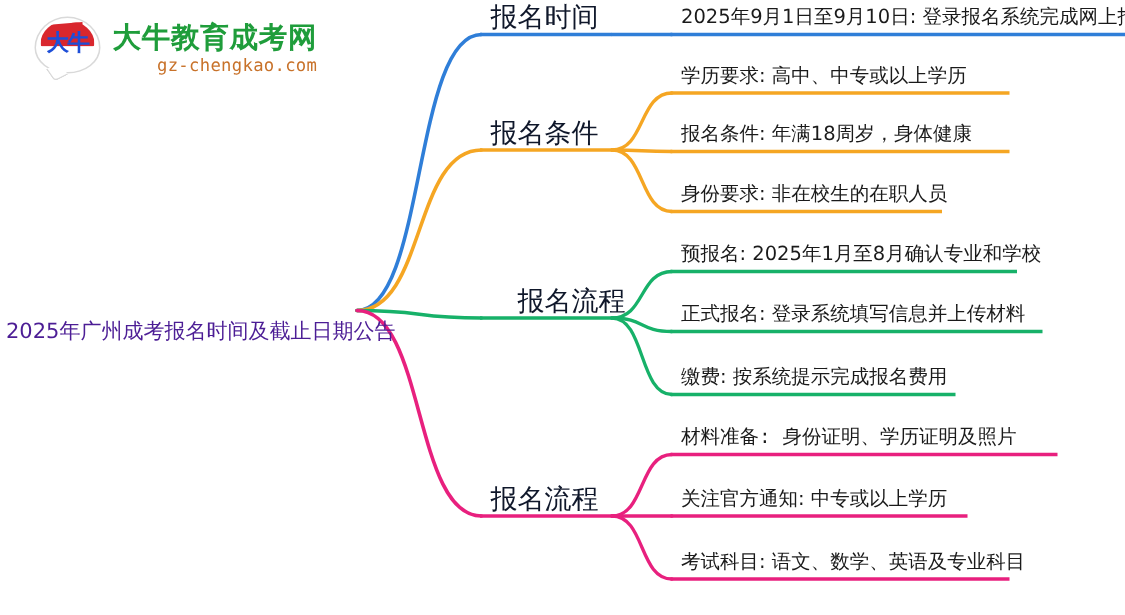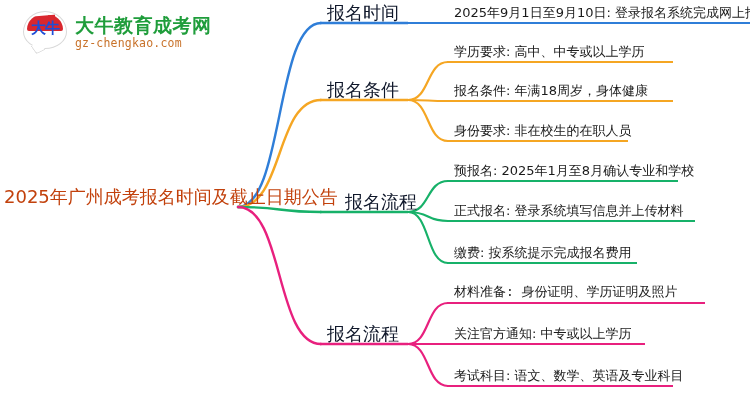--- a/index.html
+++ b/index.html
@@ -61,21 +61,21 @@
     position:absolute; left:4px; top:11px;
     width:38px;
     text-align:center;
     font-family:"DejaVu Sans",sans-serif;
     font-weight:700;
     font-size:15px;
     line-height:15px;
     letter-spacing:-1px;
     color:#1d4ed8;
   }
-  #logo-text { display:flex; flex-direction:column; justify-content:center; }
+  #logo-text { display:flex; flex-direction:column; justify-content:center;align-items:flex-end; }
   #logo-title {
     font-family:"DejaVu Sans",sans-serif;
     font-weight:700;
     font-size:19px;
     line-height:21px;
     color:#1f9d3b;
     letter-spacing:0.5px;
     white-space:nowrap;
   }
   #logo-url {
@@ -92,25 +92,25 @@
   #wires { position:absolute; left:0; top:0; width:750px; height:410px; }
 
   
   .node {
     position:absolute;
     white-space:nowrap;
     font-family:"DejaVu Sans","Liberation Sans",sans-serif;
     color:#1c1c1c;
   }
   #root-node {
-    left:4px; top:188px;
-    font-size:18px;
+    left:4px; top:212px;
+    font-size:14px;
     font-weight:400;
     line-height:18px;
-    color:#c2410c;
+    color:#4c1d95;
   }
   .branch-node {
     font-size:18px;
     line-height:17px;
     transform:translateY(-50%);
     color:#0f172a;
   }
   .leaf-node {
     font-size:13px;
     line-height:17px;

